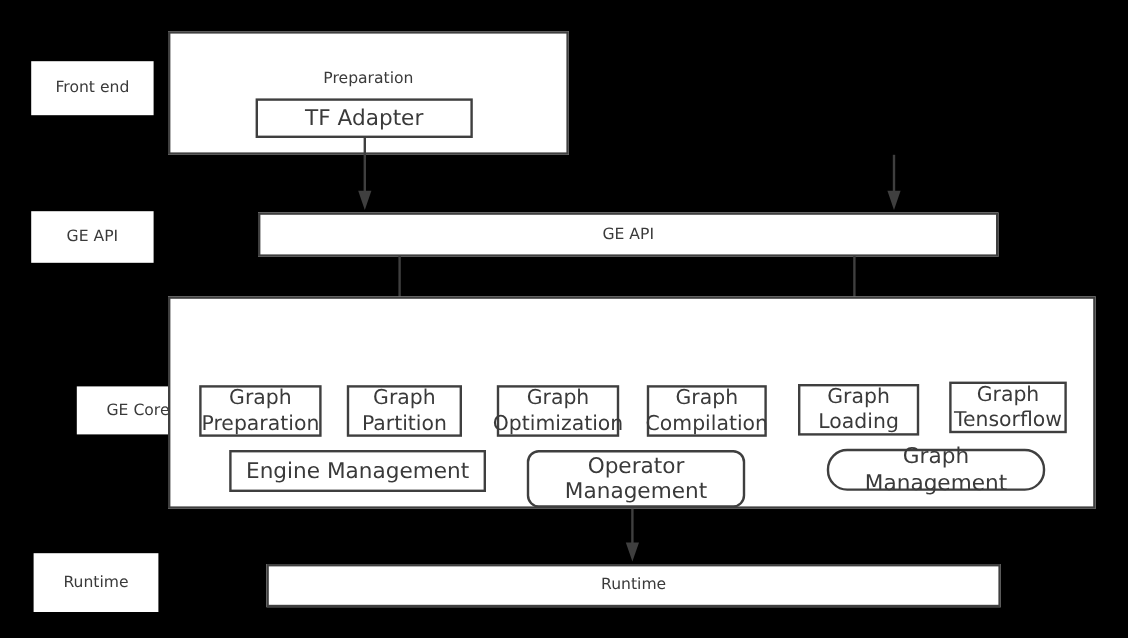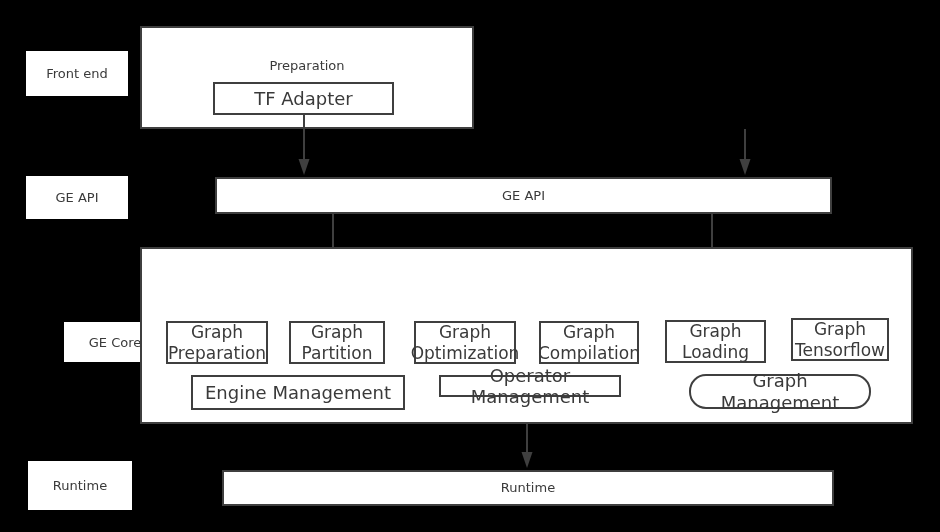--- a/index.html
+++ b/index.html
@@ -173,21 +173,21 @@
 
   <div class="box cell" style="left:791px; top:318px; width:98px; height:43px; flex-direction:column;">
     <span>Graph</span>
     <span>Tensorflow</span>
   </div>
 
   <div class="box cell-wide" style="left:191px; top:375px; width:214px; height:35px;">
     <span>Engine Management</span>
   </div>
 
-  <div class="box cell-wide" style="left:439px; top:375px; width:182px; height:22px;">
+  <div class="box cell-wide" style="left:439px; top:375px; width:182px; height:48px;border-radius:10px;">
     <span>Operator Management</span>
   </div>
 
   <div class="box cell-wide" style="left:689px; top:374px; width:182px; height:35px;border-radius:17px;">
     <span>Graph Management</span>
   </div>
 
   <div class="arrow" style="left:519px; top:424px;">
     <svg width="20" height="46" viewBox="0 0 20 46">
       <line x1="8" y1="0" x2="8" y2="32" stroke="#3f3f3f" stroke-width="2"></line>

